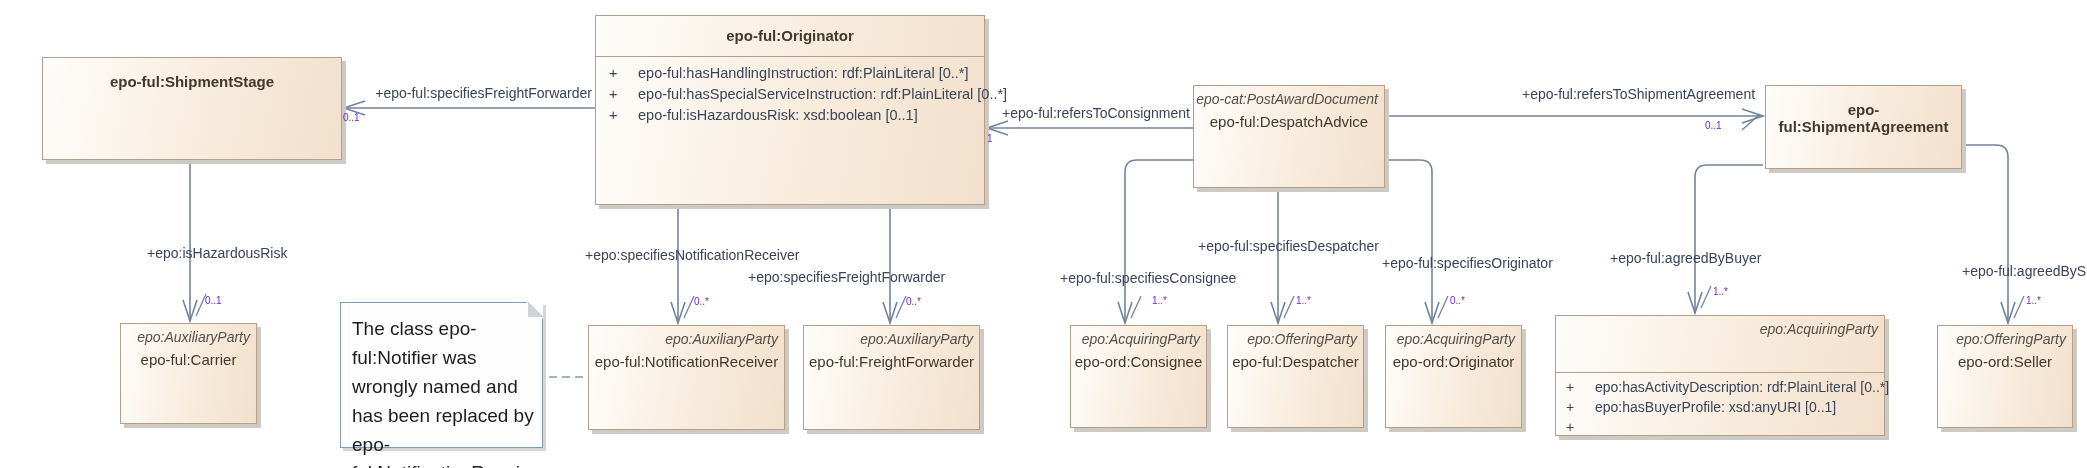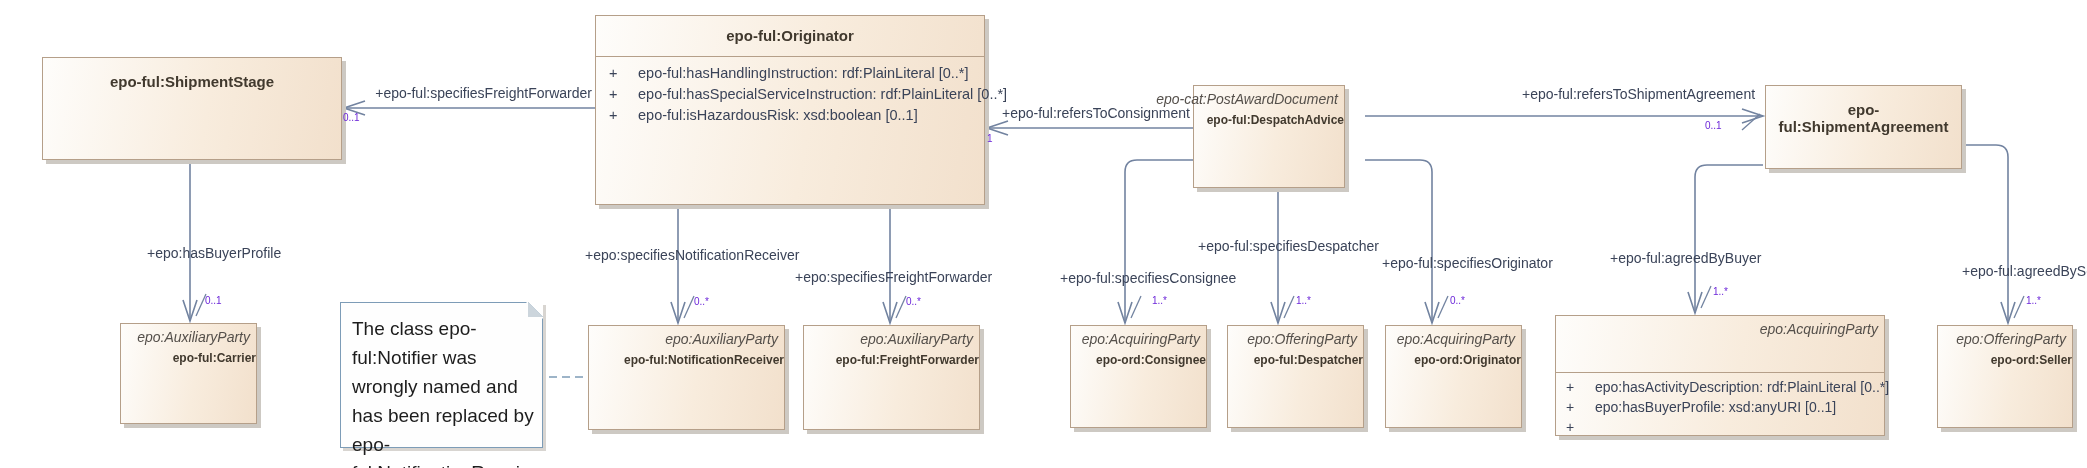--- a/index.html
+++ b/index.html
@@ -21,22 +21,22 @@
   }
   .cls-head {
     height:40px; line-height:40px; text-align:center; font-weight:bold;
     font-size:15px; color:#41392e; border-bottom:1.4px solid #b59f89;
   }
   .cls-super {
     position:absolute; top:5px; right:6px; white-space:nowrap;
     font-style:italic; font-size:14px; color:#55504b;
   }
   .cls-title-sub {
-    margin-top:27px; text-align:right; font-weight:bold;
-    font-size:12px; color:#41392e; white-space:nowrap;
+    margin-top:27px; text-align:center; font-weight:normal;
+    font-size:15px; color:#41392e; white-space:nowrap;
   }
   .attrs { padding-top:5px; }
   .attr { display:flex; padding:2.5px 4px 2.5px 13px; font-size:14.5px; color:#3a4358; white-space:nowrap; }
   .attr .vis { width:29px; flex:0 0 29px; }
   .buyer-head { height:56px; border-bottom:1.4px solid #b59f89; position:relative; }
   .buyer-head .cls-title-sub { margin-top:29px; }
   .buyer .attr { font-size:14px; padding:2px 4px 2px 10px; }
   .buyer .attrs { padding-top:4px; }
 
   .note-box {
@@ -111,21 +111,21 @@
           <span class="vis">+</span>
           <span>epo-ful:hasSpecialServiceInstruction: rdf:PlainLiteral [0..*]</span>
         </div>
       <div class="attr">
           <span class="vis">+</span>
           <span>epo-ful:isHazardousRisk: xsd:boolean [0..1]</span>
         </div>
     </div>
   </div>
 
-  <div class="cls" style="left:1193px;top:85px;width:152px;height:103px;">
+  <div class="cls" style="left:1193px;top:85px;width:192px;height:103px;">
     <div class="cls-super">epo-cat:PostAwardDocument</div>
     <div class="cls-title-sub">epo-ful:DespatchAdvice</div>
   </div>
 
   <div class="cls" style="left:1765px;top:85px;width:197px;height:84px;">
     <div class="cls-title-solo">epo-ful:ShipmentAgreement</div>
   </div>
 
   <div class="cls" style="left:120px;top:323px;width:137px;height:101px;">
     <div class="cls-super">epo:AuxiliaryParty</div>
@@ -183,27 +183,27 @@
 
   <div class="note-box">
     <div class="note-cut"></div>
     <div class="note-fold"></div>
     <span>The class epo-ful:Notifier was wrongly named and has been replaced by epo-ful:NotificationReceiver. It will be removed in the next major release.</span>
   </div>
 
   <div class="alabel" style="left:352px;top:85px;width:240px;text-align:right;">+epo-ful:specifiesFreightForwarder</div>
   <div class="mult" style="left:343px;top:112px;">0..1</div>
 
-  <div class="alabel" style="left:147px;top:245px;">+epo:hasBuyerProfile</div>
+  <div class="alabel" style="left:147px;top:245px;">+epo:isHazardousRisk</div>
   <div class="mult" style="left:205px;top:295px;">0..1</div>
 
   <div class="alabel" style="left:585px;top:247px;">+epo:specifiesNotificationReceiver</div>
   <div class="mult" style="left:694px;top:296px;">0..*</div>
 
-  <div class="alabel" style="left:795px;top:269px;">+epo:specifiesFreightForwarder</div>
+  <div class="alabel" style="left:748px;top:269px;">+epo:specifiesFreightForwarder</div>
   <div class="mult" style="left:906px;top:296px;">0..*</div>
 
   <div class="alabel" style="left:1002px;top:105px;">+epo-ful:refersToConsignment</div>
   <div class="mult" style="left:987px;top:133px;">1</div>
 
   <div class="alabel" style="left:1522px;top:86px;">+epo-ful:refersToShipmentAgreement</div>
   <div class="mult" style="left:1705px;top:120px;">0..1</div>
 
   <div class="alabel" style="left:1060px;top:270px;">+epo-ful:specifiesConsignee</div>
   <div class="mult" style="left:1152px;top:295px;">1..*</div>

